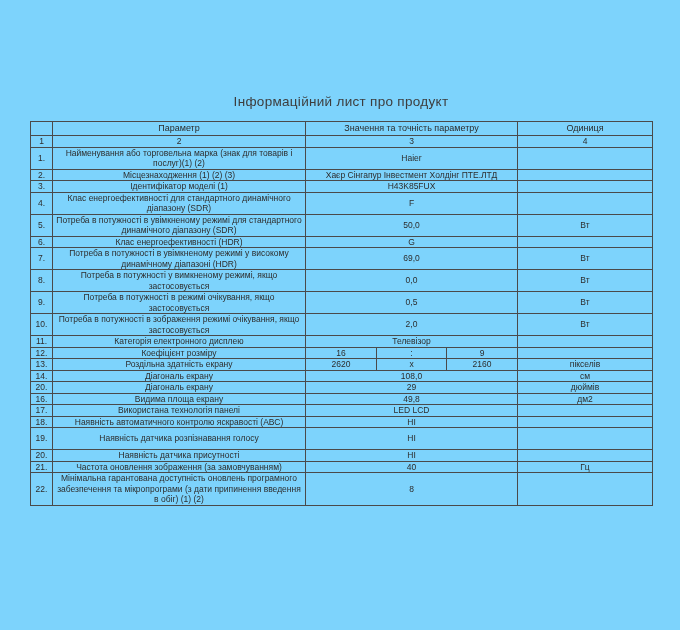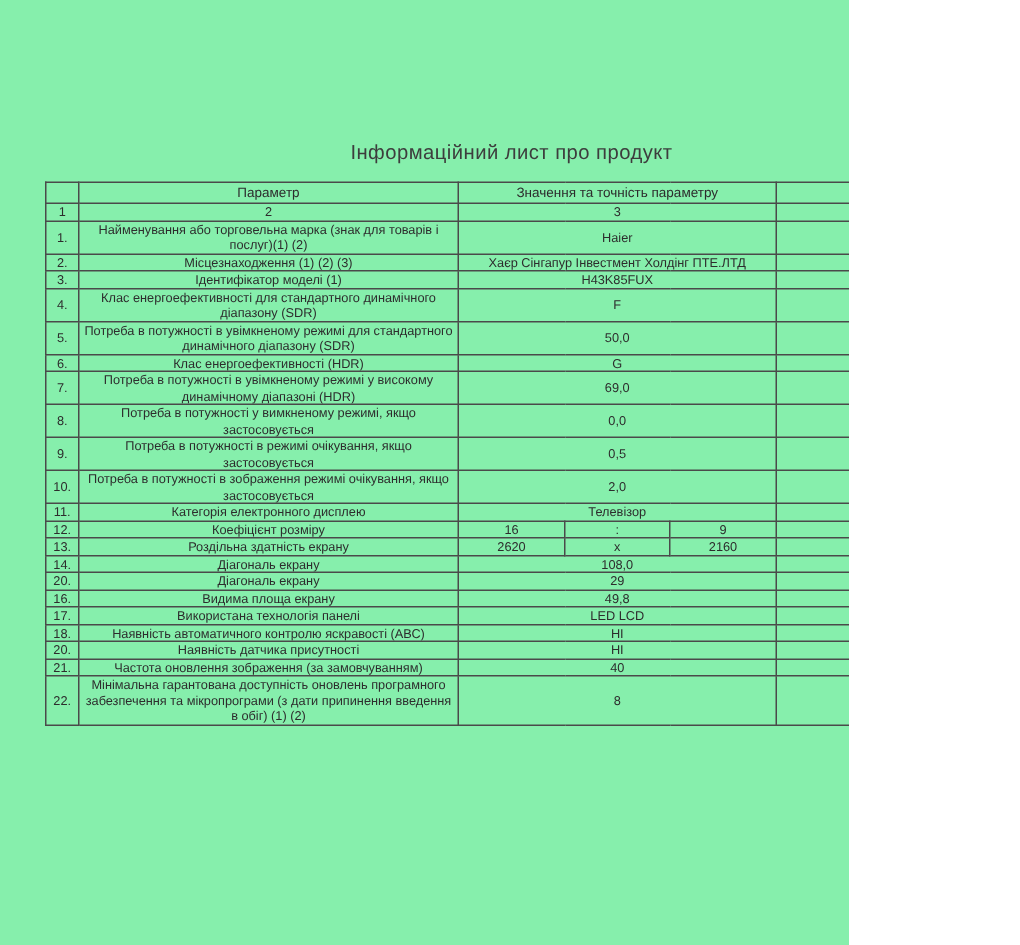--- a/index.html
+++ b/index.html
@@ -1,19 +1,19 @@
 <!DOCTYPE html>
 <html><head>
 <meta charset="utf-8">
 <style>
   html,body { margin:0; padding:0; background:#ffffff; }
   .page {
     position:relative;
-    width:566px; height:630px;
-    background:#86efac;
+    width:680px; height:630px;
+    background:#7dd3fc;
     font-family:"Liberation Sans", sans-serif;
     color:#2d2d2d;
     overflow:hidden;
   }
   .title {
     position:absolute;
     top:94px; left:30px; width:622px;
     text-align:center;
     font-size:13.5px;
     letter-spacing:0.3px;
@@ -185,20 +185,26 @@
           <td class="param">Використана технологія панелі</td>
           <td class="val" colspan="3">LED LCD</td>
           <td class="unit"></td>
         </tr>
         <tr>
           <td class="num">18.</td>
           <td class="param">Наявність автоматичного контролю яскравості (АВС)</td>
           <td class="val vtop" colspan="3">НІ</td>
           <td class="unit"></td>
         </tr>
+        <tr class="tall">
+          <td class="num">19.</td>
+          <td class="param">Наявність датчика розпізнавання голосу</td>
+          <td class="val vtop" colspan="3">НІ</td>
+          <td class="unit"></td>
+        </tr>
         <tr>
           <td class="num">20.</td>
           <td class="param">Наявність датчика присутності</td>
           <td class="val" colspan="3">НІ</td>
           <td class="unit"></td>
         </tr>
         <tr>
           <td class="num">21.</td>
           <td class="param">Частота оновлення зображення (за замовчуванням)</td>
           <td class="val" colspan="3">40</td>

